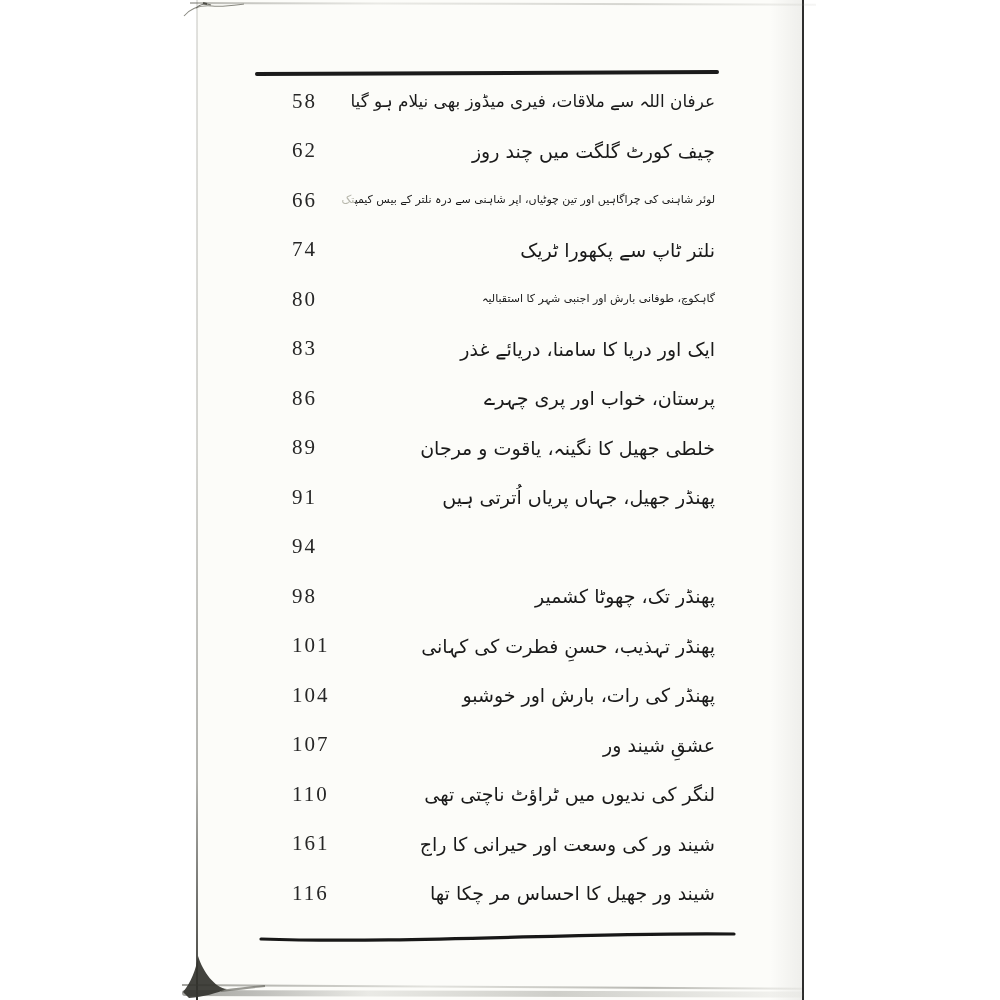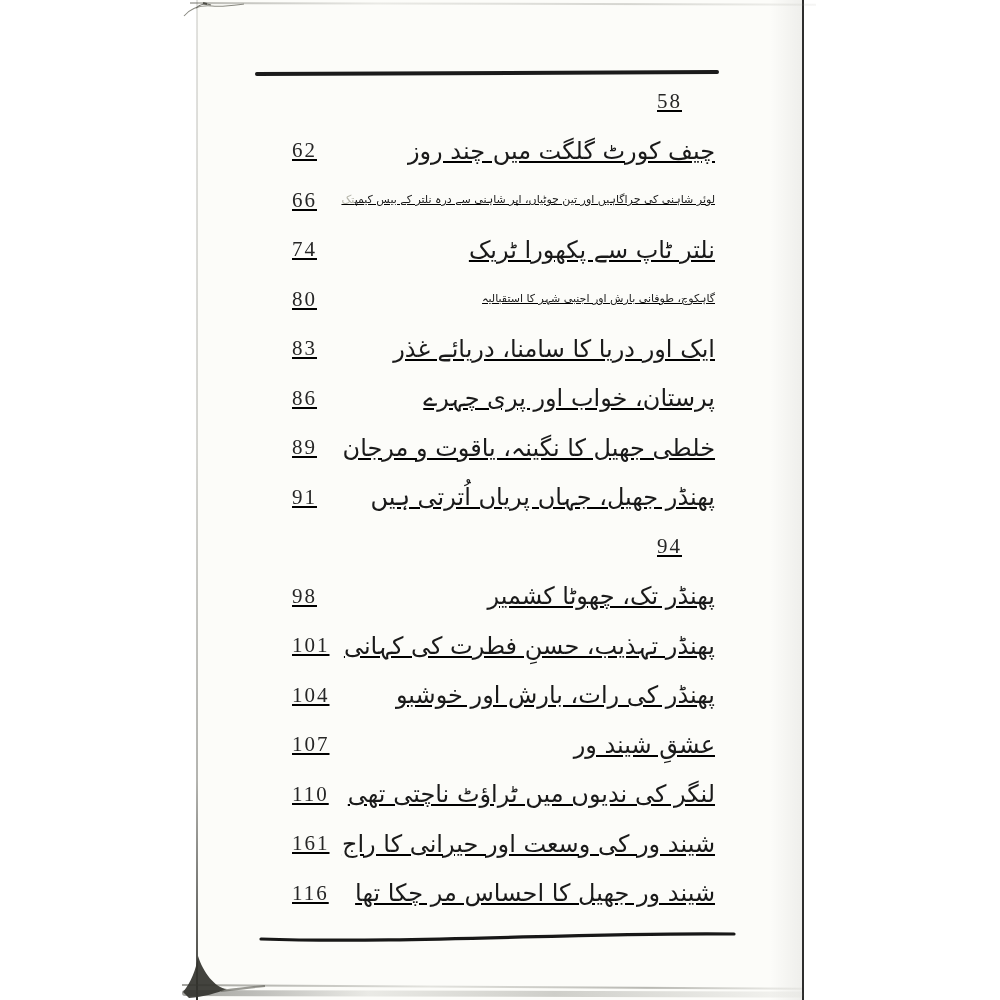--- a/index.html
+++ b/index.html
@@ -79,43 +79,42 @@
     position: absolute;
     left: 250px; top: 86px;
     width: 465px; height: 822px;
     display: flex;
     flex-direction: column;
     justify-content: space-between;
   }
   .toc-row {
     display: flex;
     align-items: center;
-    justify-content: flex-end;
+    justify-content: flex-start;
     height: 30px;
-    text-decoration: underline;
   }
   .page-num {
     flex: none;
     width: 100px;
     box-sizing: border-box;
     padding-left: 42px;
     text-align: left;
     font-family: "Liberation Serif", serif;
     font-size: 21px;
     letter-spacing: 2px;
     color: var(--page-number-ink, #262626);
   }
   .entry-title {
     flex: none;
     width: 365px;
     direction: rtl;
     text-align: right;
     white-space: nowrap;
     font-family: "DejaVu Sans", sans-serif;
-    font-size: 24px;
+    font-size: 19px;
     line-height: 30px;
     color: var(--ink, #1a1a1a);
   }
   .title-faint {
     color: var(--faint-ink, #b8b8ad);
   }
   
   .streak-a {
     position: absolute;
     left: 182px; top: 984px;
@@ -153,20 +152,21 @@
     <path d="M6,16 C12,9 22,5 34,6 C46,7 58,5 66,4" stroke="#8a8a82" stroke-width="1.1" fill="none"></path>
     <path d="M18,8 C22,4 28,3 33,5" stroke="#6f6f68" stroke-width="1.2" fill="none"></path>
     <path d="M25,3 l4,1" stroke="#4d4d46" stroke-width="2" fill="none"></path>
   </svg>
 
   <div class="top-rule"></div>
 
   <div class="toc">
   <div class="toc-row">
     <span class="page-num">58</span>
+    <span class="entry-title" dir="rtl" style="font-size: 16.8786px;"><span class="title-text">عرفان اللہ سے ملاقات، فیری میڈوز بھی نیلام ہو گیا</span><span class="title-faint"></span></span>
   </div>
 
   <div class="toc-row">
     <span class="page-num">62</span>
     <span class="entry-title" dir="rtl"><span class="title-text">چیف کورٹ گلگت میں چند روز</span><span class="title-faint"></span></span>
   </div>
 
   <div class="toc-row">
     <span class="page-num">66</span>
     <span class="entry-title" dir="rtl" style="font-size: 11px;"><span class="title-text">لوئر شاہنی کی چراگاہیں اور تین چوٹیاں، اپر شاہنی سے درہ نلتر کے بیس کیمپ</span><span class="title-faint">تک</span></span>

